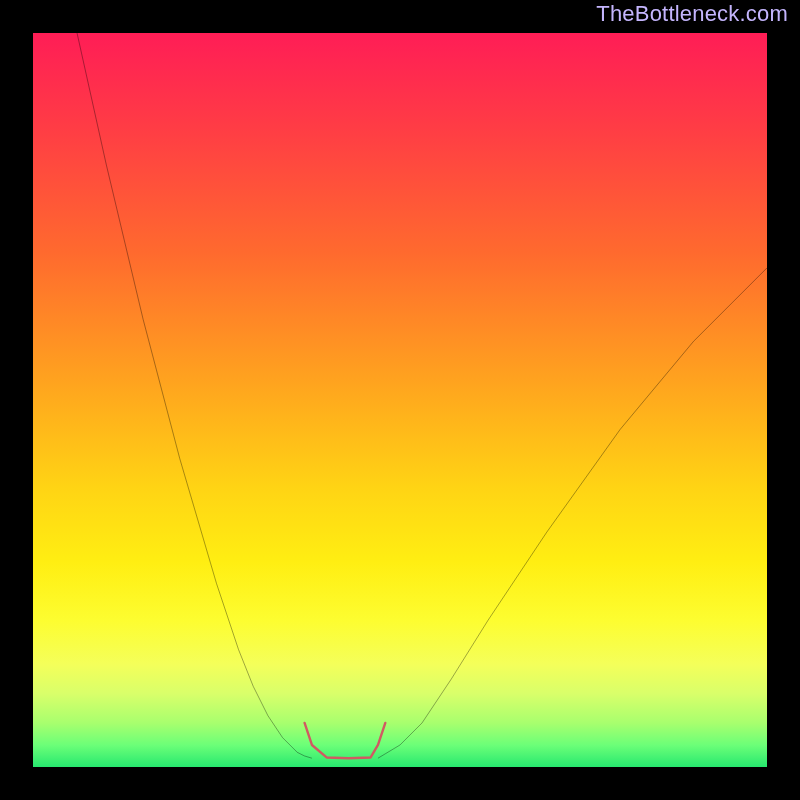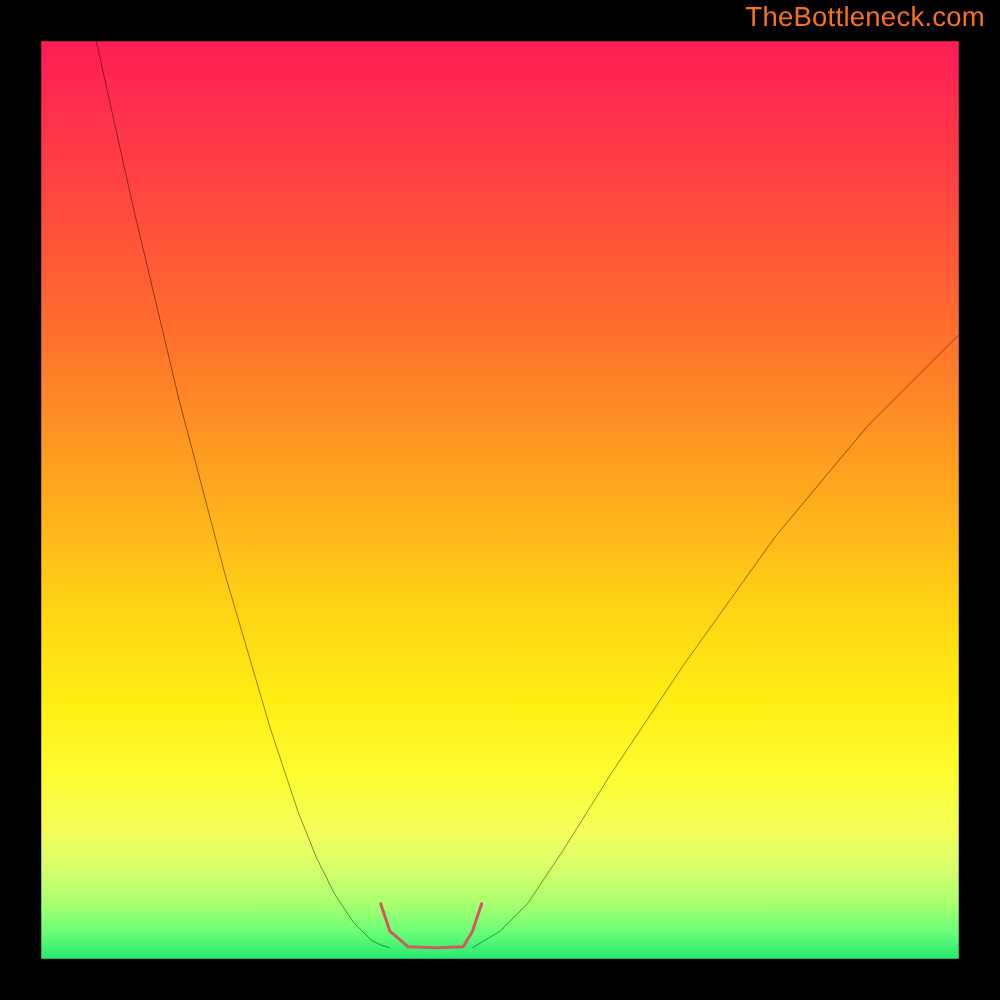--- a/index.html
+++ b/index.html
@@ -14,21 +14,21 @@
   .frame {
     position: relative;
     width: 800px;
     height: 800px;
     background: #000;
   }
   .watermark {
     position: absolute;
     top: 1px;
     right: 12px;
-    color: #f97316;
+    color: #c4b5fd;
     font-size: 22px;
     font-weight: 500;
     letter-spacing: 0.2px;
     user-select: none;
   }
   
   .plot {
     position: absolute;
     left: 33px;
     top: 33px;

